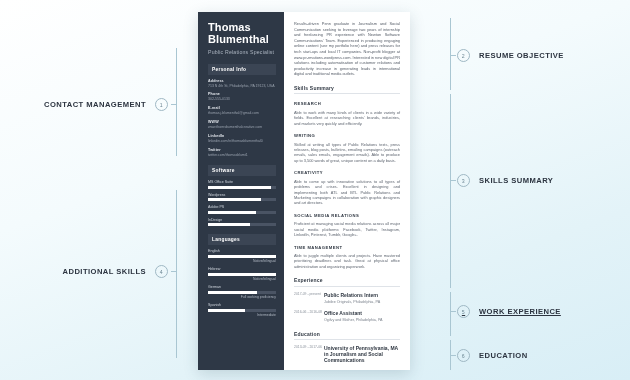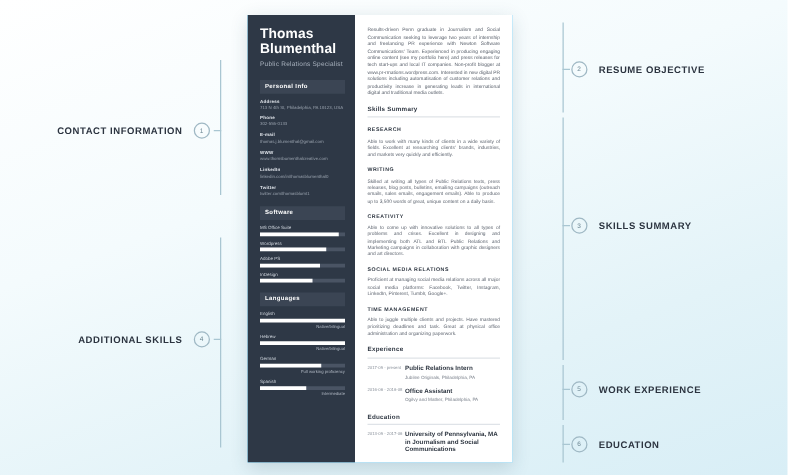--- a/index.html
+++ b/index.html
@@ -314,40 +314,40 @@
   <div class="bracket" style="left:450px; top:94px; height:194px;"></div>
   <div class="tick" style="left:450px; top:180px;"></div>
 
   <div class="bracket" style="left:450px; top:292px; height:44px;"></div>
   <div class="tick" style="left:450px; top:311px;"></div>
 
   <div class="bracket" style="left:450px; top:340px; height:30px;"></div>
   <div class="tick" style="left:450px; top:355px;"></div>
 
   <div class="anno left" style="left:26px; top:98px; width:142px;">
-    <span>CONTACT INFORMATION</span>
+    <span>CONTACT MANAGEMENT</span>
     <span class="num">1</span>
   </div>
 
   <div class="anno left" style="left:26px; top:265px; width:142px;">
     <span>ADDITIONAL SKILLS</span>
     <span class="num">4</span>
   </div>
 
   <div class="anno right" style="left:457px; top:49px;">
     <span class="num">2</span>
     <span>RESUME OBJECTIVE</span>
   </div>
 
   <div class="anno right" style="left:457px; top:174px;">
     <span class="num">3</span>
     <span>SKILLS SUMMARY</span>
   </div>
 
-  <div class="anno right" style="left:457px; top:305px;">
+  <div class="anno right" style="left:457px; top:305px;text-decoration:underline;">
     <span class="num">5</span>
     <span>WORK EXPERIENCE</span>
   </div>
 
   <div class="anno right" style="left:457px; top:349px;">
     <span class="num">6</span>
     <span>EDUCATION</span>
   </div>
 
 </div>

